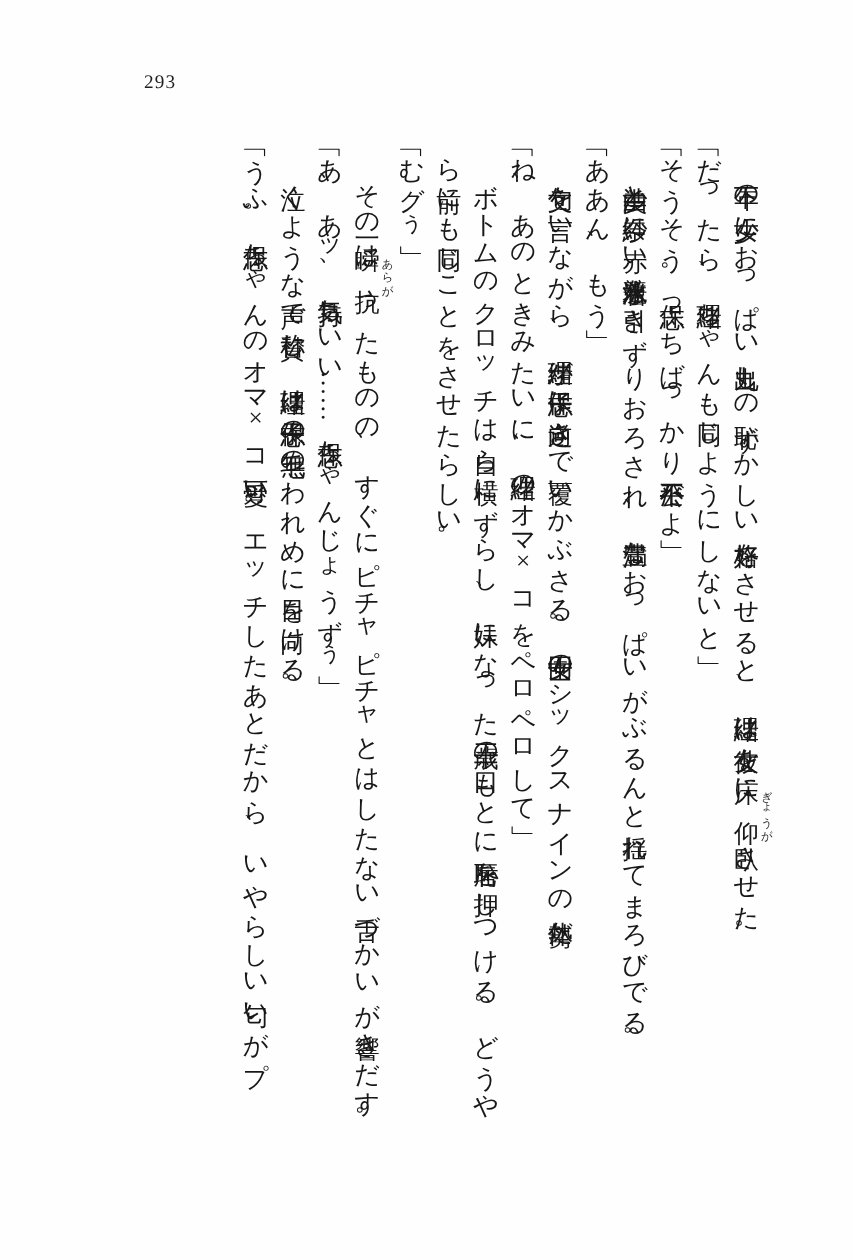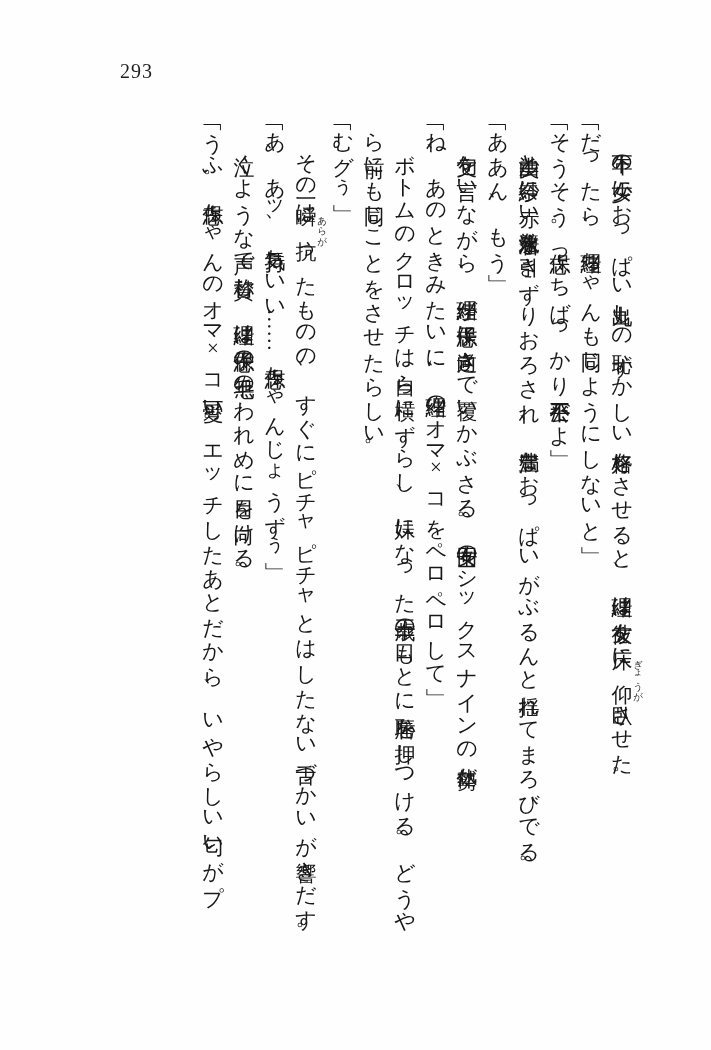--- a/index.html
+++ b/index.html
@@ -12,21 +12,21 @@
     width: 711px;
     height: 1050px;
     background: #fefefe;
     overflow: hidden;
     font-family: "Liberation Serif", "DejaVu Serif", serif;
   }
   .page-number {
     position: absolute;
     left: 120px;
     top: 60px;
-    font-size: 20px;
+    font-size: 16px;
     color: #1f1f1f;
     letter-spacing: 1px;
     font-family: "Liberation Serif", "DejaVu Serif", serif;
   }
   .text-area {
     position: absolute;
     top: 117px;
     left: 116px;
     width: 527px;
     height: 826px;

